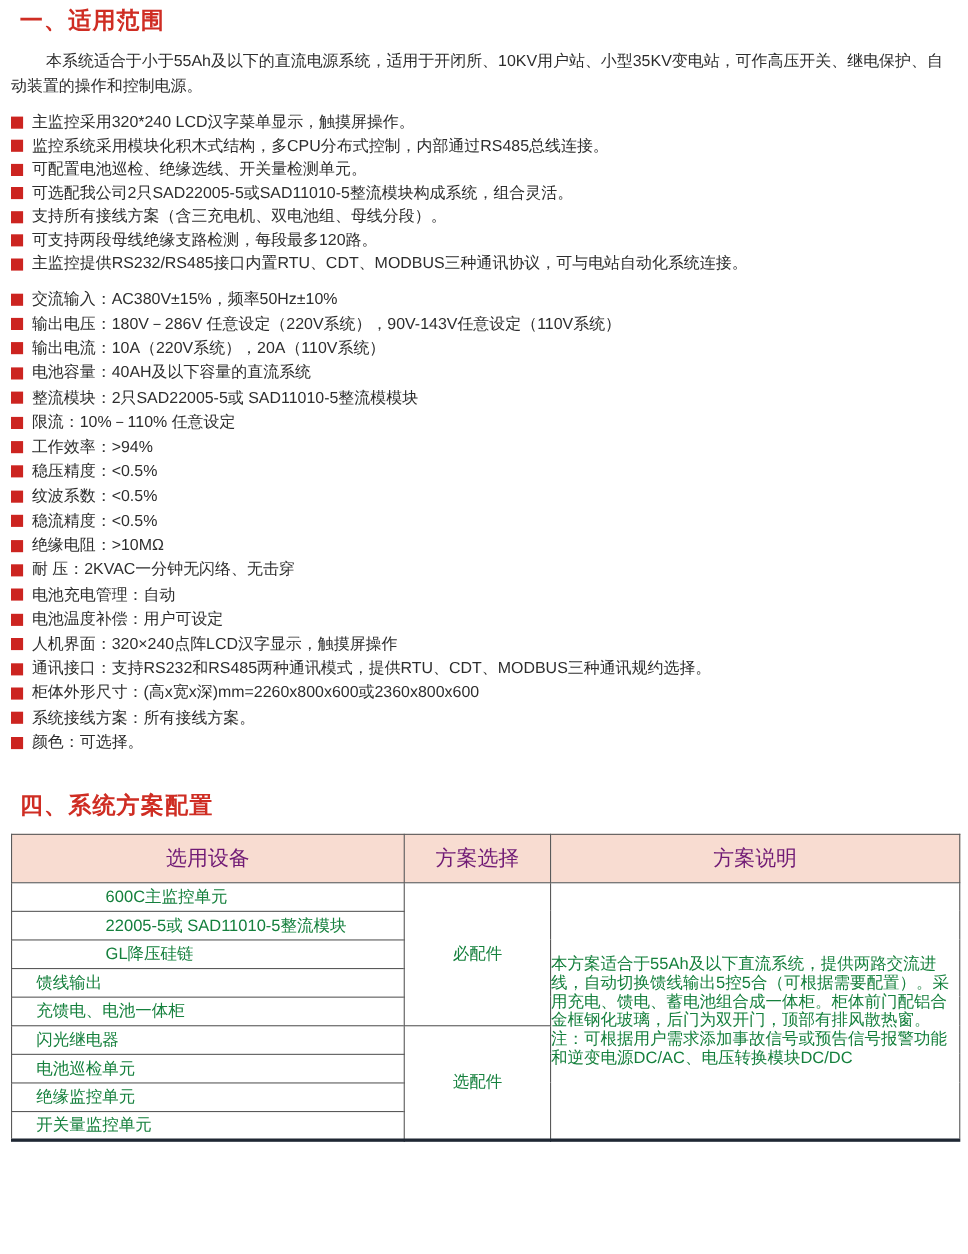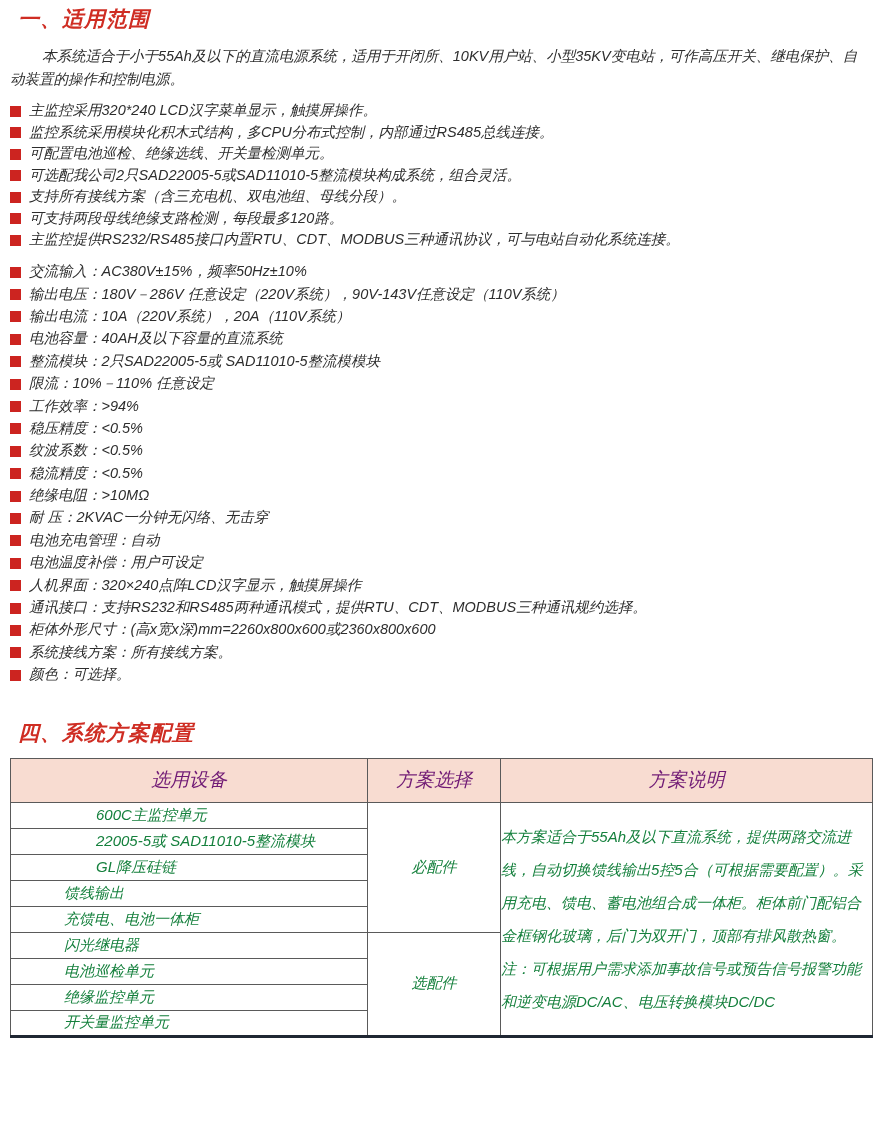--- a/index.html
+++ b/index.html
@@ -11,21 +11,21 @@
     --border-bottom-bar: #1f2733;
     --text: #2d2d2d;
   }
   * { box-sizing: border-box; }
   html, body { margin: 0; padding: 0; background: #ffffff; }
   body {
     width: 880px; height: 1140px; overflow: hidden;
     font-family: "Liberation Sans", "DejaVu Sans", sans-serif;
     color: var(--text);
   }
-  .page { width: 880px; height: 1140px; padding: 6px 10px 0 10px; overflow: hidden; font-style: italic; }
+  .page { width: 880px; height: 1140px; padding: 6px 10px 0 10px; overflow: hidden; }
 
   .sec-title {
     color: var(--heading-red);
     font-size: 21px; font-weight: bold;
     margin: 0 0 0 8px; line-height: 26px; letter-spacing: 1px;
   }
   #sec1 .sec-title { margin-top: 0; }
   #sec2 .sec-title { margin-top: 17px; }
   #sec3 .sec-title { margin-top: 30px; }
   #sec4 .sec-title { margin-top: 34px; }
@@ -56,23 +56,23 @@
   table.config th {
     height: 44px; background: var(--table-header-bg);
     border: 1px solid var(--border-dark);
     font-weight: normal; font-size: 19px; color: #701a75; text-align: center;
   }
   table.config td {
     border: 1px solid var(--border-dark);
     font-size: 15px; color: #15803d; height: 26px; padding: 0;
   }
   td.dev.ind-lg { padding-left: 85px; }
-  td.dev.ind-sm { padding-left: 53px; }
+  td.dev.ind-sm { padding-left: 22px; }
   td.plan { text-align: center; vertical-align: middle; }
-  td.desc { vertical-align: middle; padding: 8px 14px 8px 32px; line-height: 33px; }
+  td.desc { vertical-align: middle; padding: 8px 14px 8px 32px; line-height: 17px; }
   td.desc p { margin: 0; }
 </style>
 </head>
 <body>
 
 <div class="page">
 
   <section id="sec1">
     <h2 class="sec-title">一、适用范围</h2>
     <p class="intro">本系统适合于小于55Ah及以下的直流电源系统，适用于开闭所、10KV用户站、小型35KV变电站，可作高压开关、继电保护、自动装置的操作和控制电源。</p>

